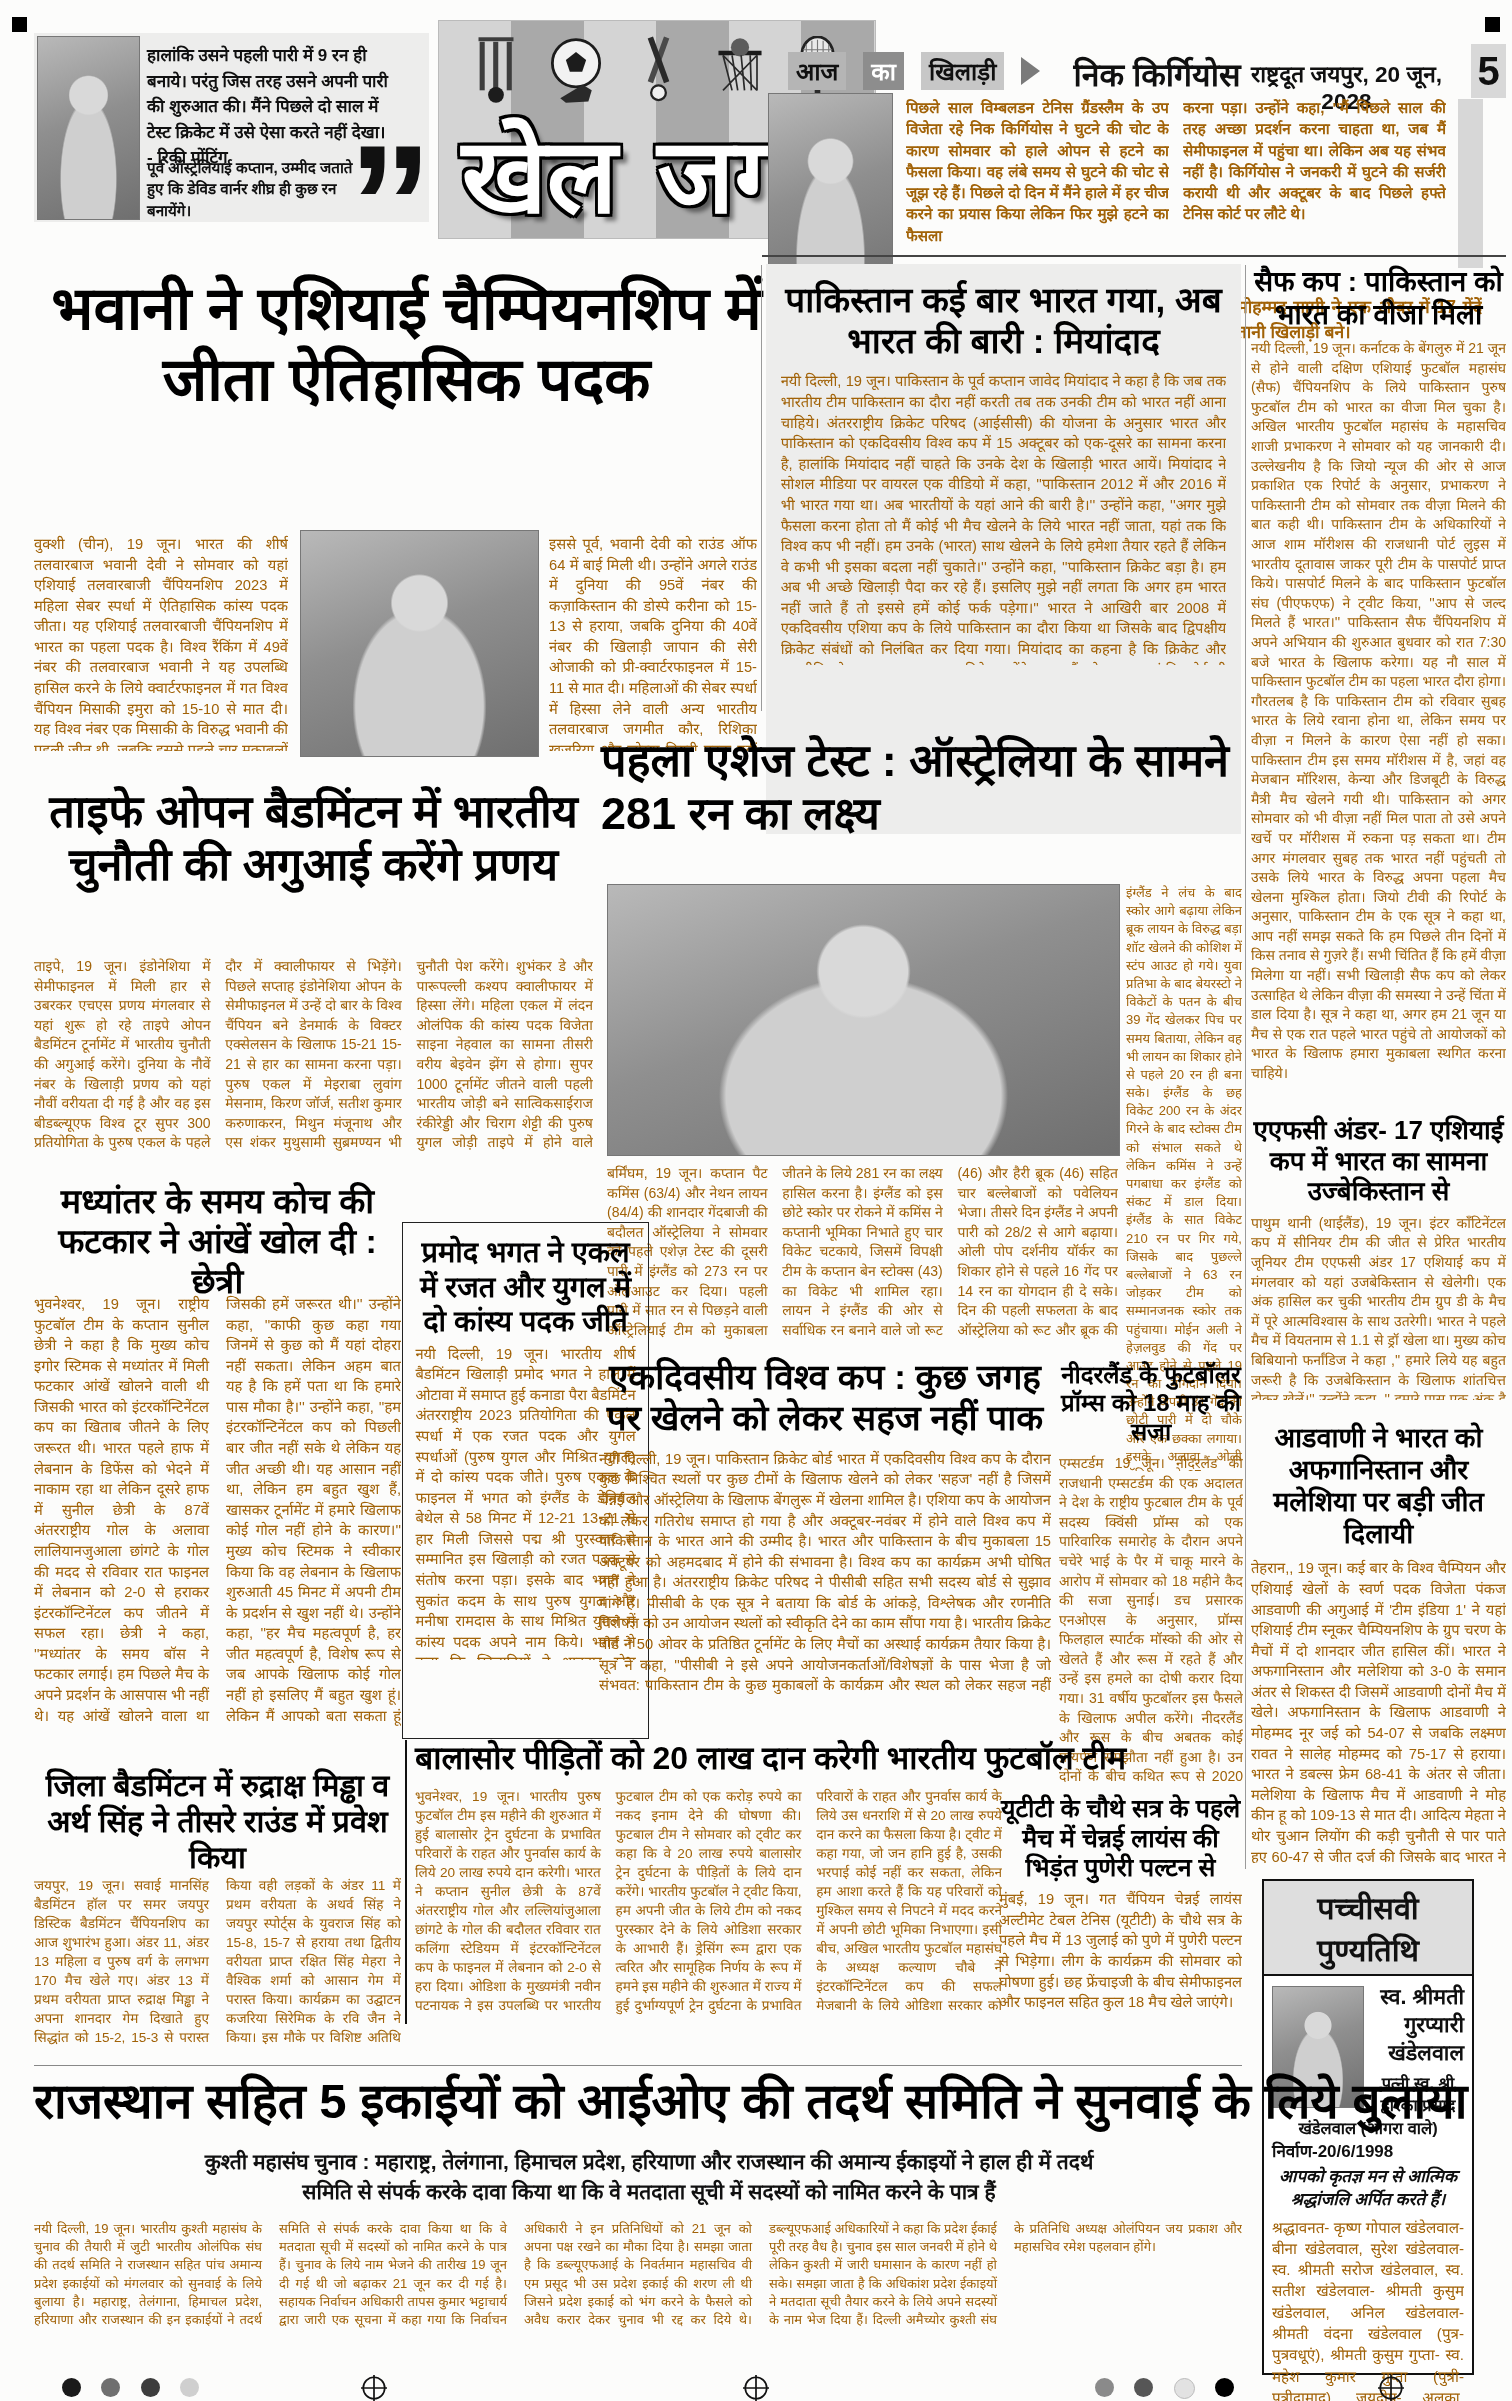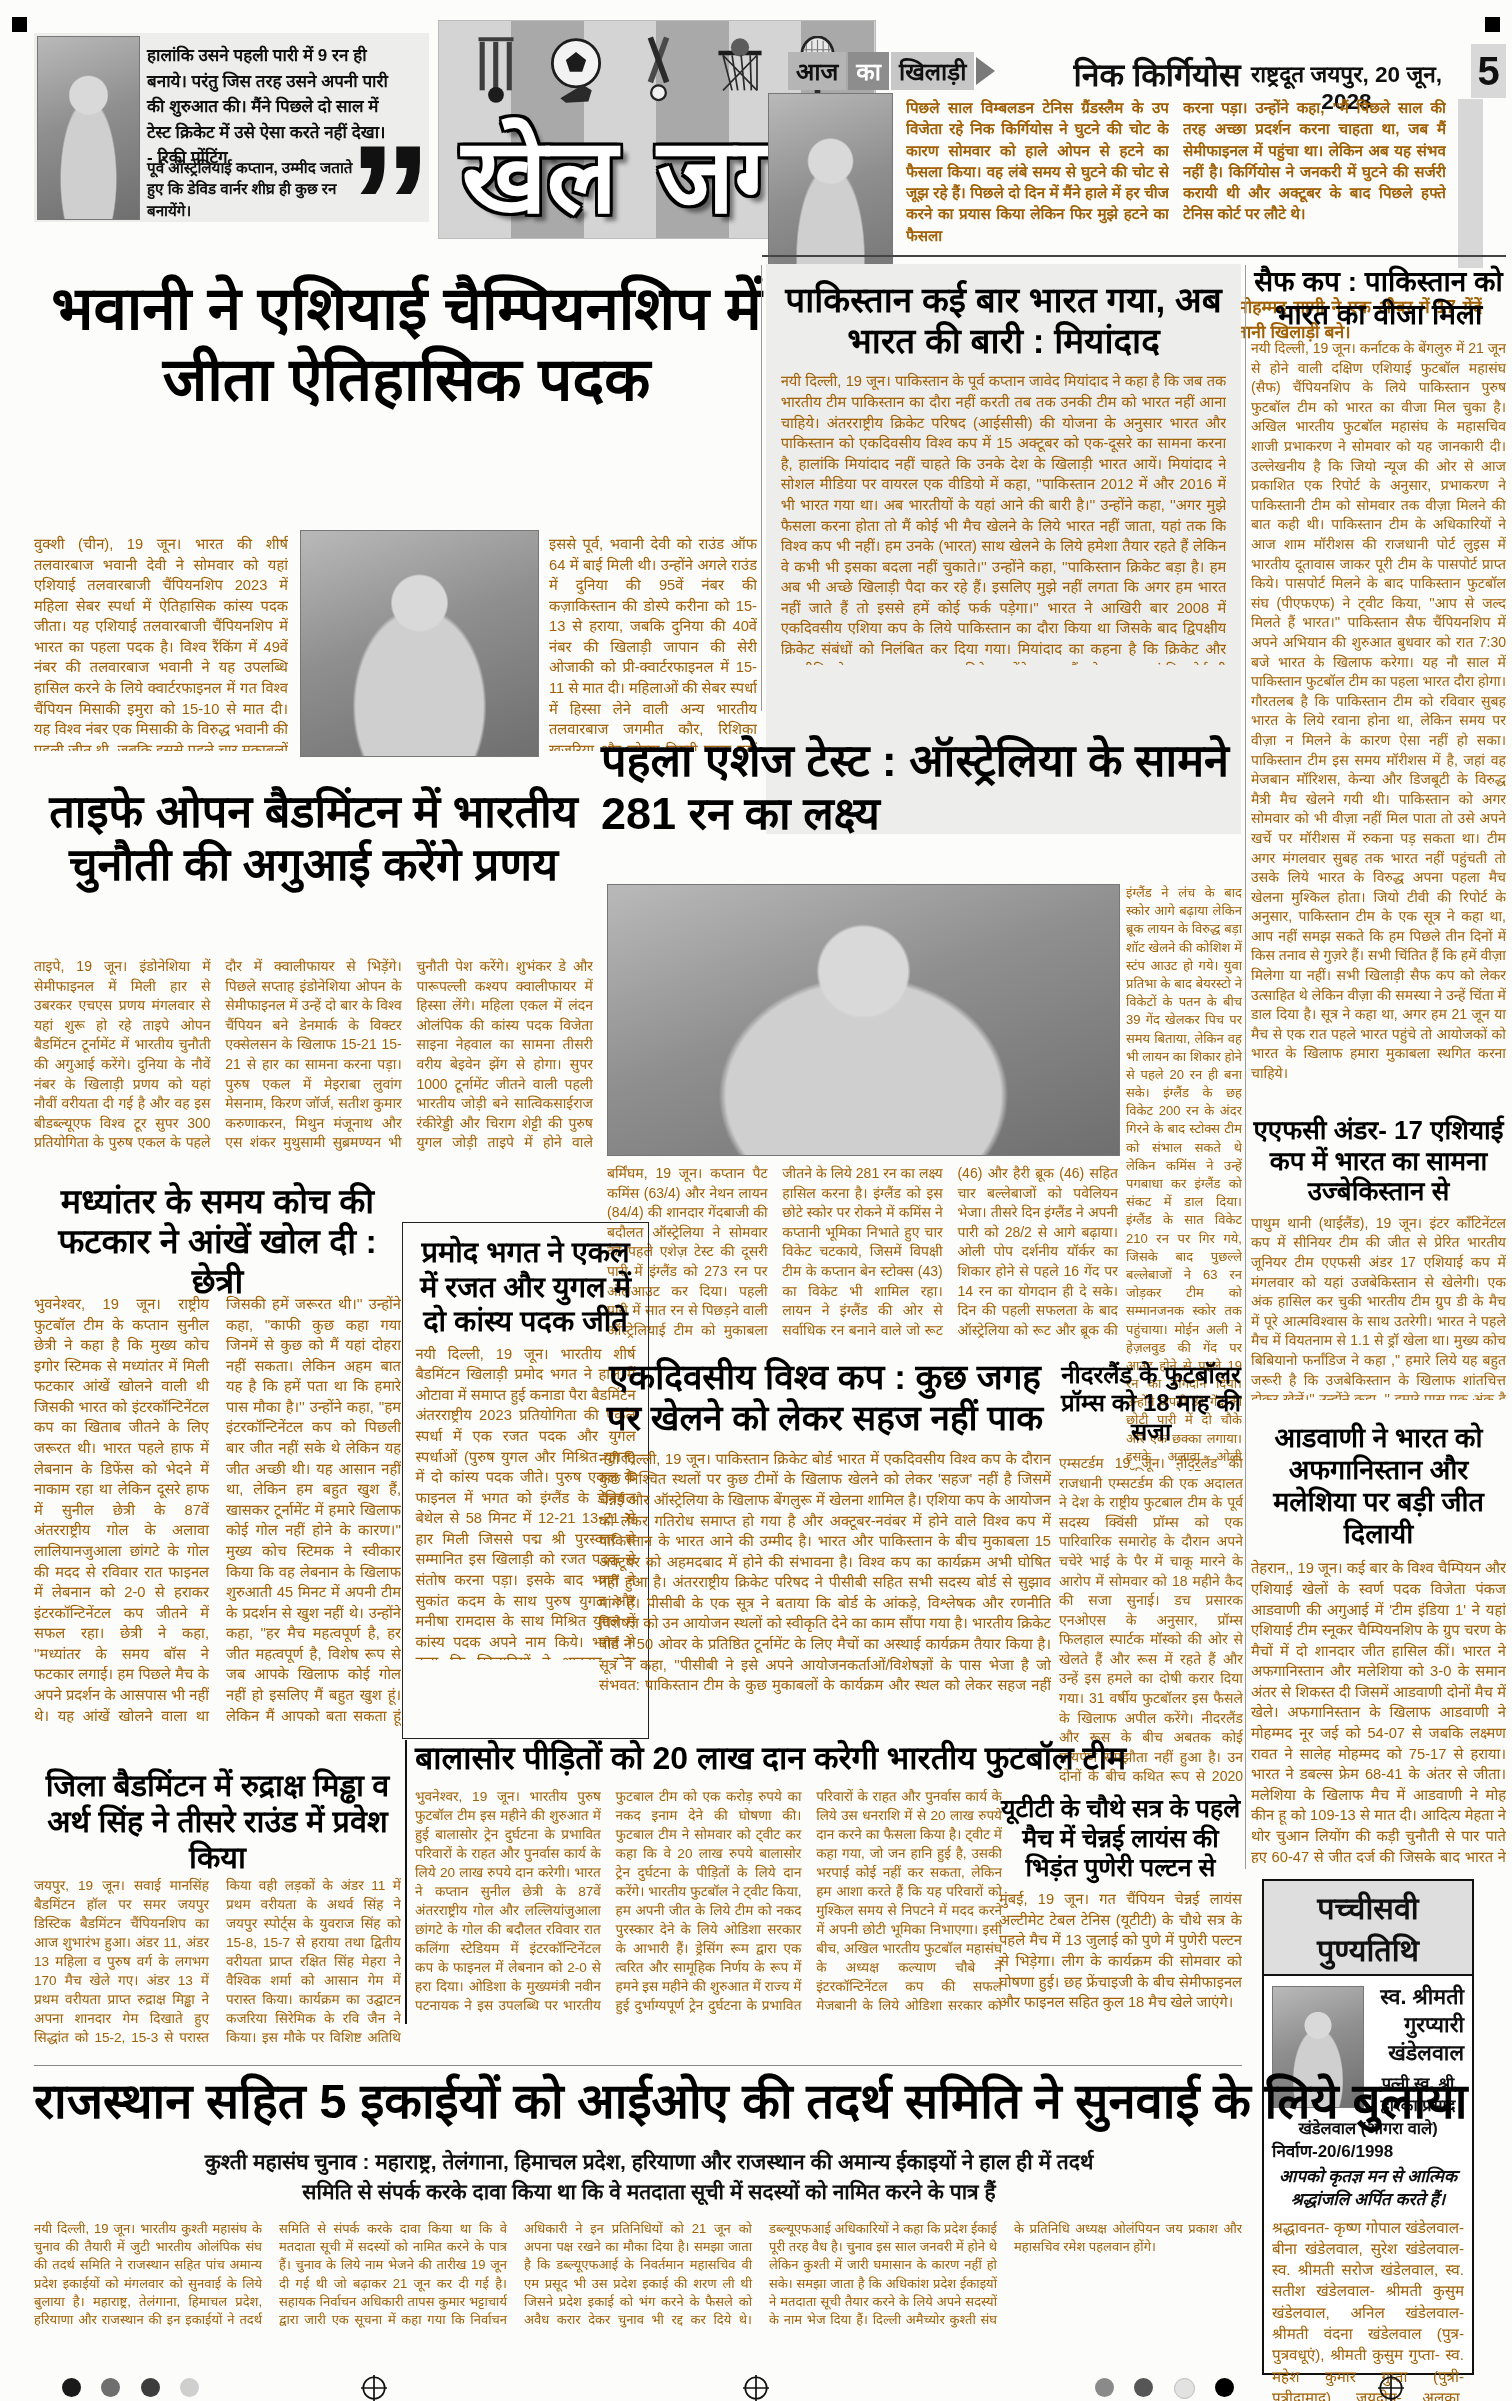--- a/index.html
+++ b/index.html
@@ -77,21 +77,21 @@
           <rect x="35" y="64" width="10" height="44" fill="#2a2a2a"></rect>
           <circle cx="62" cy="78" r="11" fill="#d8d8d8" stroke="#222" stroke-width="4"></circle>
         </svg>
     </div>
     <div class="masthead-title">
       <span>खेल</span>
       <span>जगत</span>
     </div>
   </div>
 
-  <div class="abs" style="left:788px;top:52px;display:flex;align-items:center;gap:2px;">
+  <div class="abs" style="left:788px;top:52px;display:flex;align-items:center;gap:17px;">
     <span class="tag" style="background:#b5b5b5;">आज</span>
     <span class="tag" style="background:#8d8d8d;color:#fff;">का</span>
     <span class="tag" style="background:#c7c7c7;">खिलाड़ी</span>
     <span style="width:0;height:0;border-top:14.7px solid transparent;border-bottom:14.7px solid transparent;border-left:19px solid #7a7a7a;"></span>
   </div>
 
   <div class="abs" style="left:982px;top:52px;width:350px;text-align:center;font-size:32px;font-weight:800;">निक किर्गियोस</div>
 
   <div class="abs" style="left:1225px;top:58px;width:243px;text-align:center;font-size:22.6px;font-weight:800;">राष्ट्रदूत जयपुर, 20 जून, 2028</div>
 

